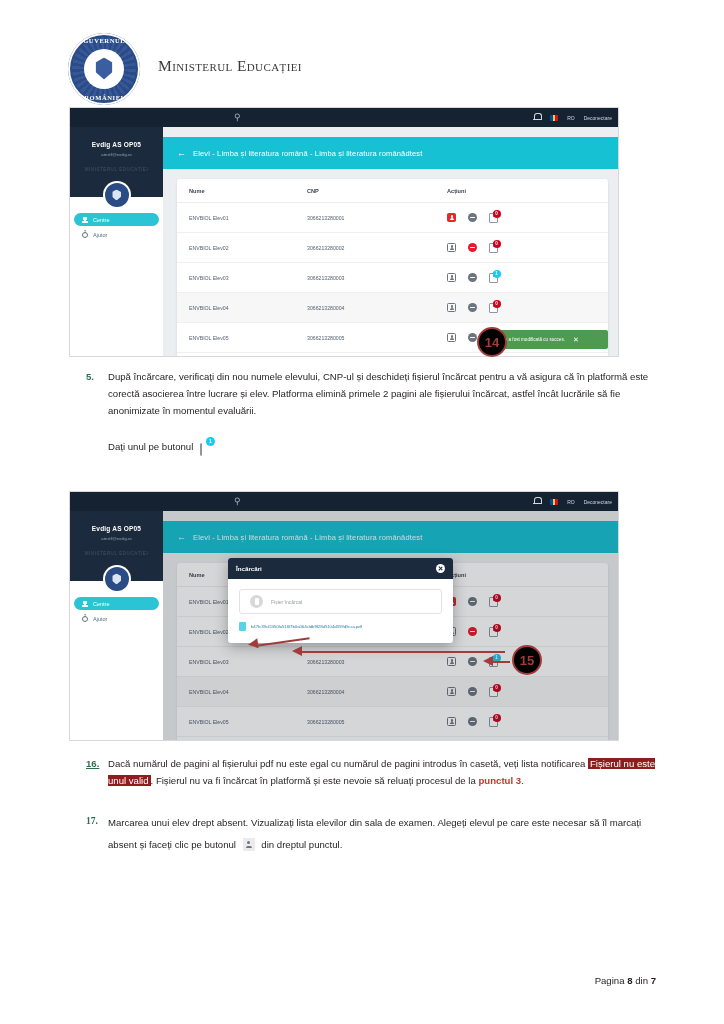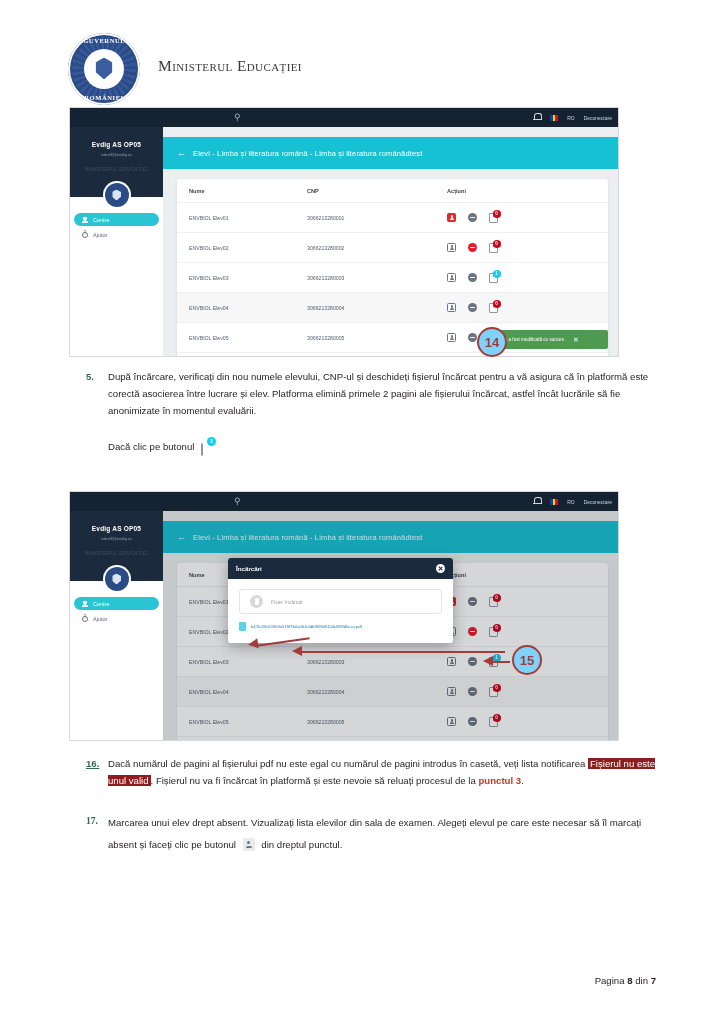--- a/index.html
+++ b/index.html
@@ -115,21 +115,21 @@
   .badge.one  { background:#14cdf0; }
 
   
   .toast { position:absolute; height:19px; background:#4e9a51; border-radius:2px;
       display:flex; align-items:center; gap:8px; padding:0 7px; }
   .toast-txt { color:#ffffff; font-size:4.6px; }
   .toast-x { color:#ffffff; font-size:7px; line-height:1; }
 
   
   .callout { position:absolute; width:30px; height:30px; border-radius:50%;
-      border:2.2px solid #a33b3b; background:#7dd3fc;
+      border:2.2px solid #a33b3b; background:#000000;
       display:flex; align-items:center; justify-content:center;
       color:#a33b3b; font-size:13px; font-weight:bold; }
   .arrow-line { position:absolute; background:#a33b3b; height:1.6px; }
   .arrow-head { position:absolute; width:0; height:0; }
 
   
   .modal-scrim { position:absolute; left:0; top:0; right:0; bottom:0; background:rgba(20,28,38,.18); }
   .modal { position:absolute; background:#ffffff; border-radius:3px; box-shadow:0 4px 14px rgba(0,0,0,.3); }
   .modal-head { height:21px; background:#1b2a3c; border-radius:3px 3px 0 0; display:flex;
       align-items:center; justify-content:space-between; padding:0 8px; }
@@ -302,21 +302,21 @@
     </div>
   </div>
 </div>
 
 <div class="callout" style="left:477px; top:327px;">14</div>
 
 <div class="txtblock" style="left:0; top:368px; width:724px; height:110px;">
   <span class="num" style="left:86px; top:0;">5.</span>
   <div class="item-body" style="top:0;">După încărcare, verificați din nou numele elevului, CNP-ul și deschideți fișierul încărcat pentru a vă asigura că în platformă este corectă asocierea între lucrare și elev. Platforma elimină primele 2 pagini ale fișierului încărcat, astfel încât lucrările să fie anonimizate în momentul evaluării.</div>
   <div class="item-body" style="top:70px;">
-    <span>Dacă clic pe butonul</span>
+    <span>Dați unul pe butonul</span>
     <span class="inline-ico">
       <span class="inline-doc"></span>
       <span class="inline-badge">1</span>
     </span>
   </div>
 </div>
 
 <div class="shot" id="shot2" style="left:70px; top:492px; width:548px; height:248px;">
 
   <div class="shot-topbar">

